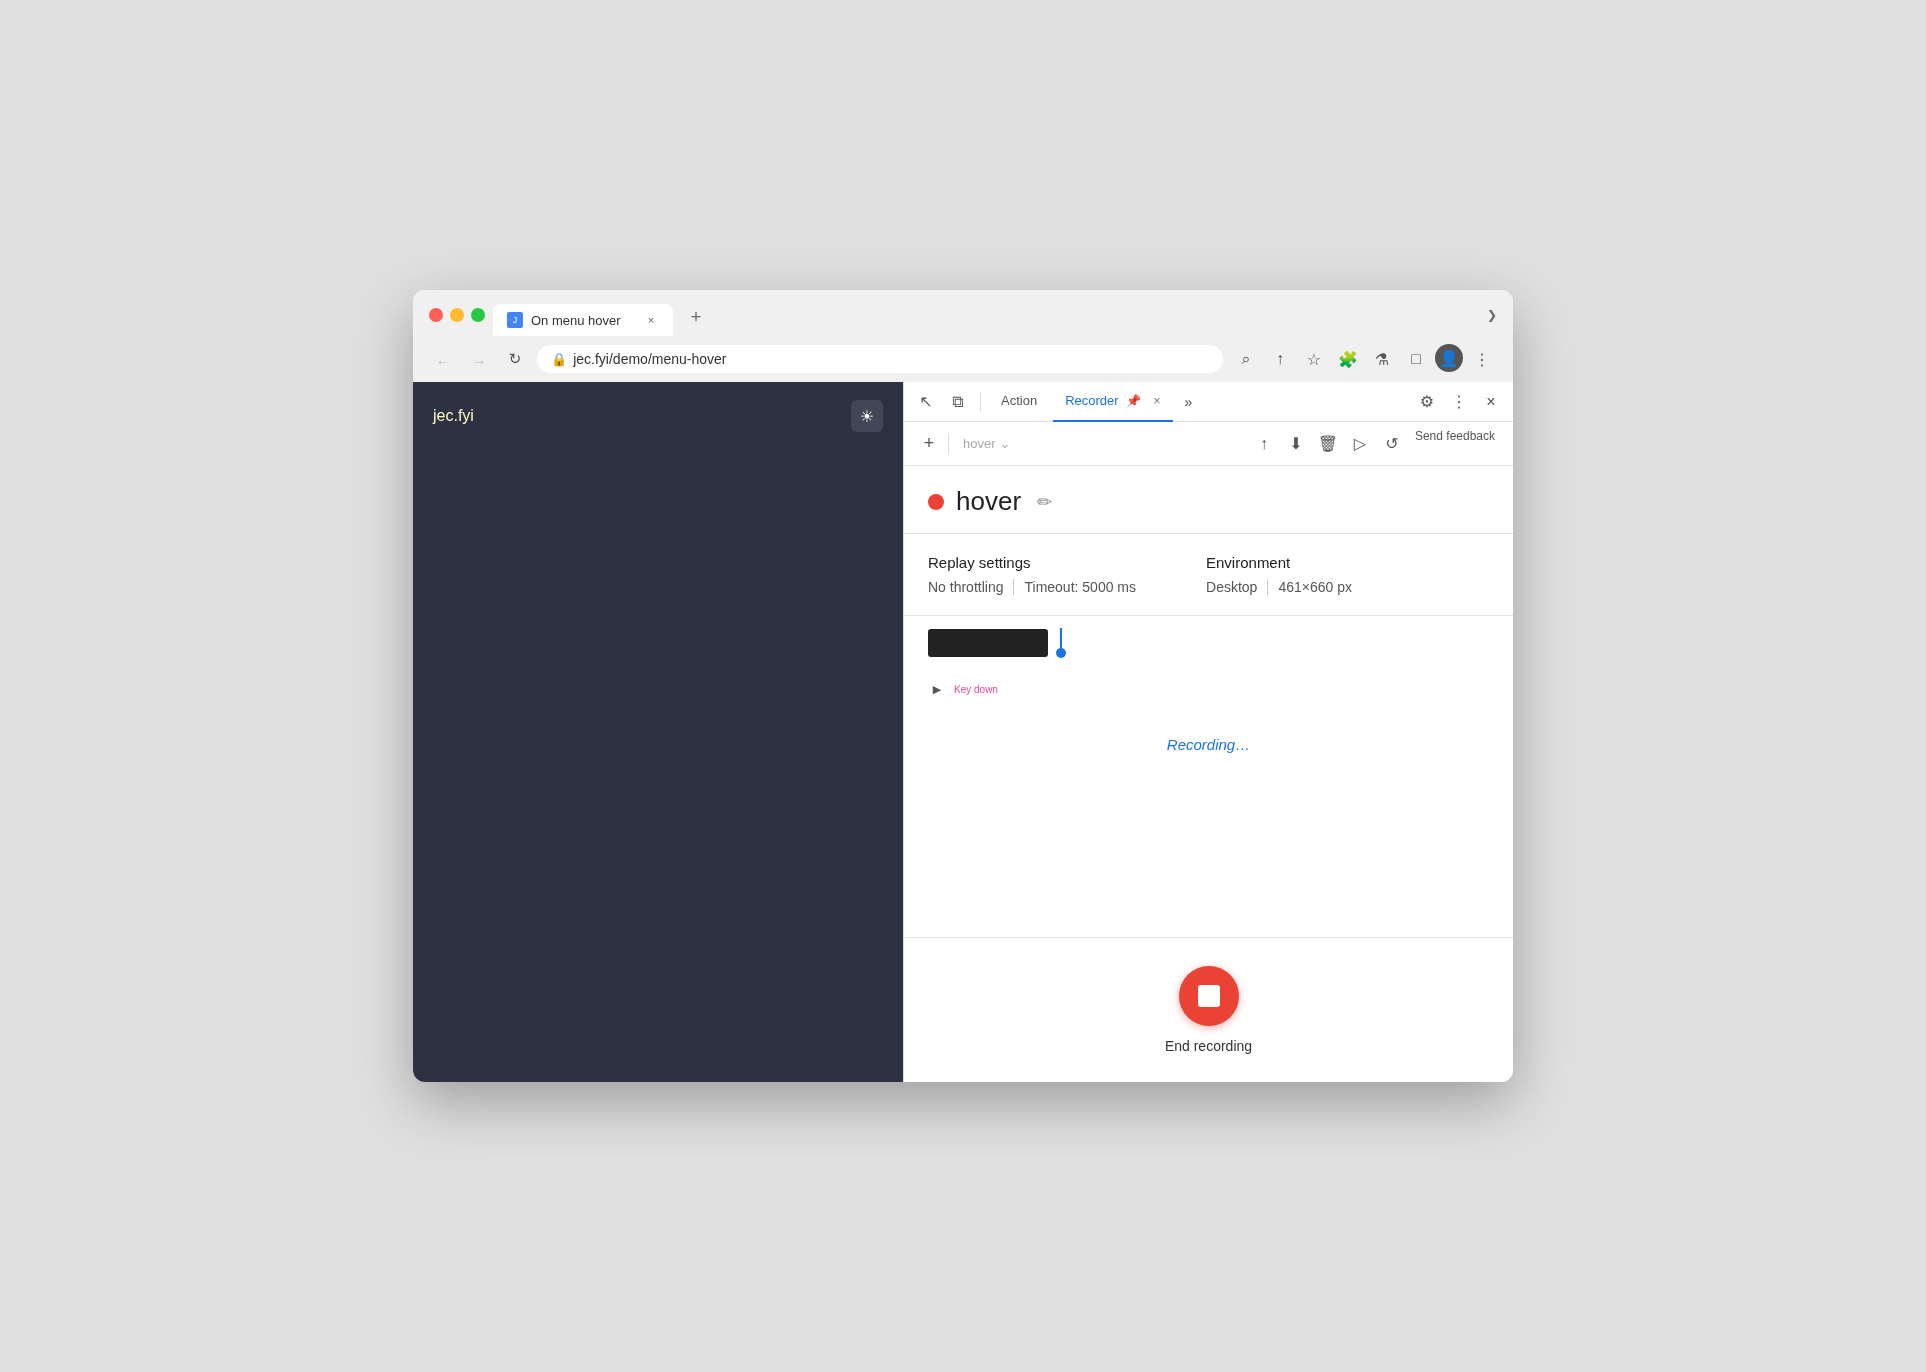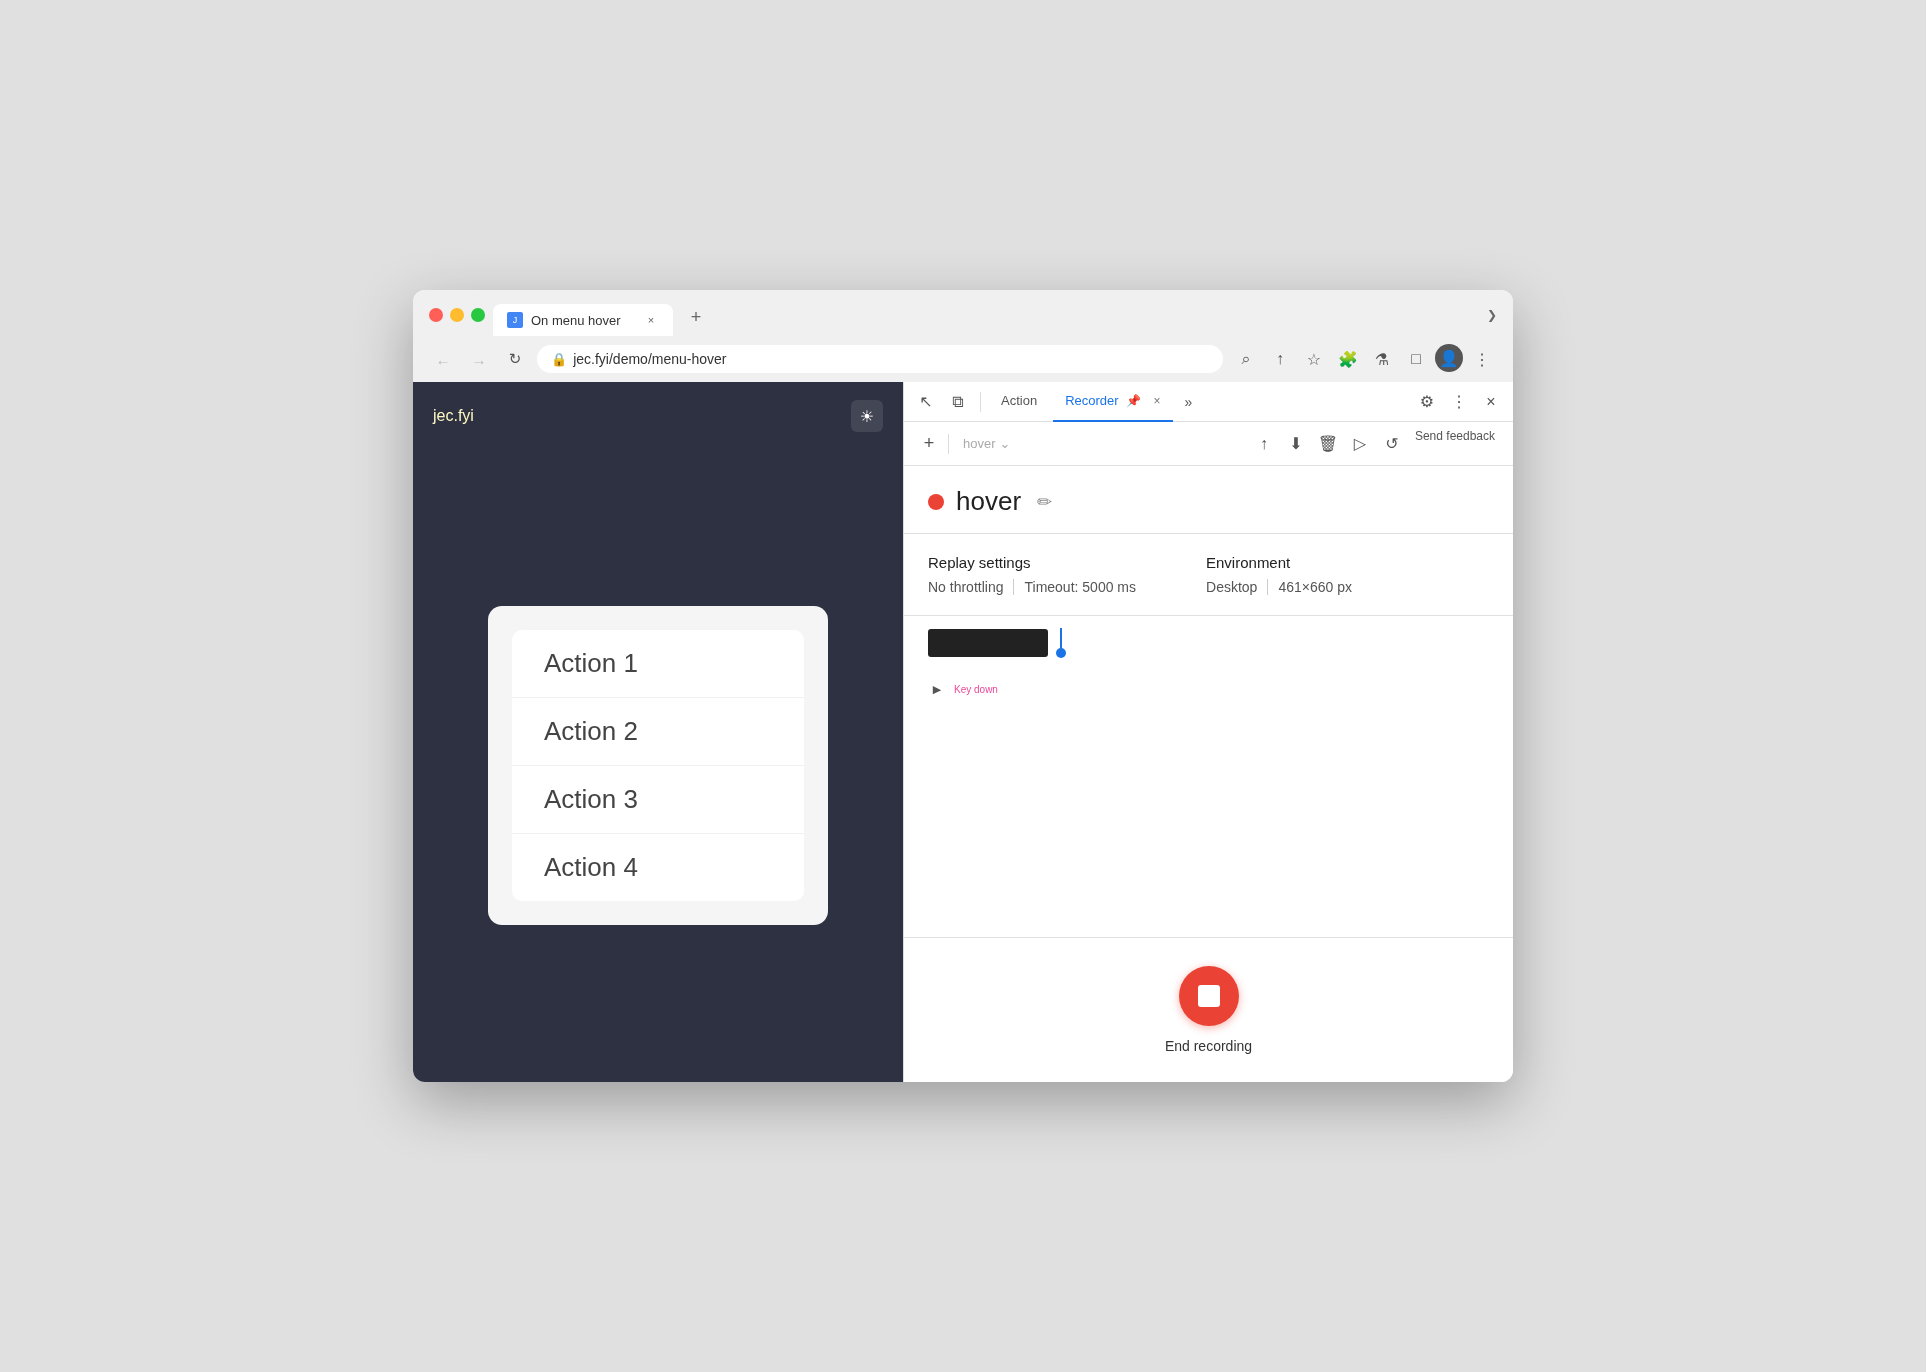--- a/index.html
+++ b/index.html
@@ -641,30 +641,20 @@
 
   <div class="main-content">
 
     <div class="website-panel">
       <div class="site-header">
         <span class="site-logo">jec.fyi</span>
         <div class="theme-toggle">
           <span>☀</span>
         </div>
       </div>
-      <div class="site-center">
-        <div class="menu-container">
-          <div class="menu-inner">
-            <div class="menu-item">Action 1</div>
-            <div class="menu-item">Action 2</div>
-            <div class="menu-item">Action 3</div>
-            <div class="menu-item">Action 4</div>
-          </div>
-        </div>
-      </div>
     </div>
 
     <div class="devtools-panel">
 
       <div class="devtools-toolbar">
         <div class="dt-icon-btn">
           <span>↖</span>
         </div>
         <div class="dt-icon-btn">
           <span>⧉</span>
@@ -754,20 +744,23 @@
               <div class="timeline-dot"></div>
             </div>
           </div>
           <div class="key-down-event">
             <div class="event-expand">
               <span>▶</span>
             </div>
             <span class="event-label">Key down</span>
           </div>
         </div>
+        <div class="recording-status">
+          <span class="recording-text">Recording…</span>
+        </div>
       </div>
 
       <div class="end-recording-section">
         <div class="end-recording-btn">
           <div class="stop-icon"></div>
         </div>
         <span class="end-recording-label">End recording</span>
       </div>
 
     </div>

